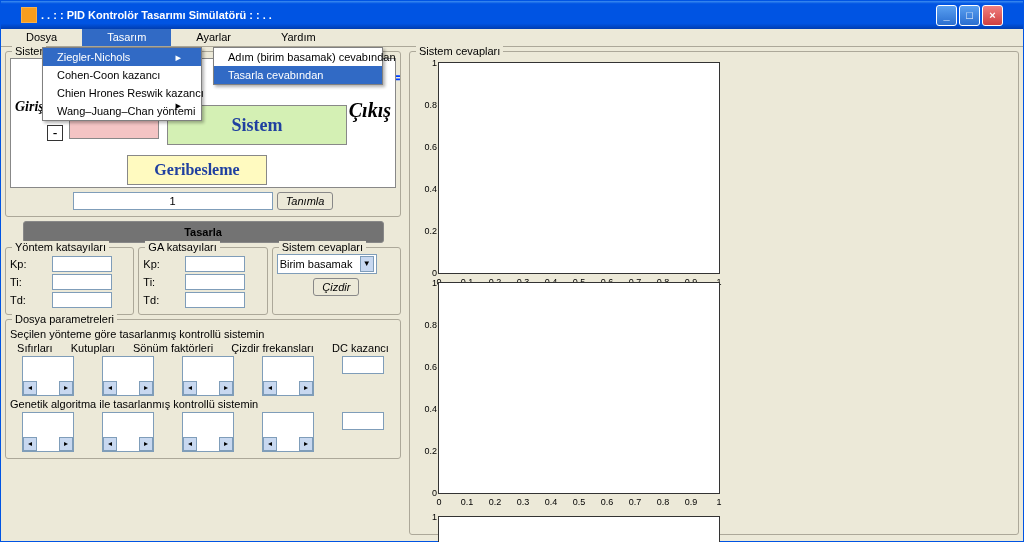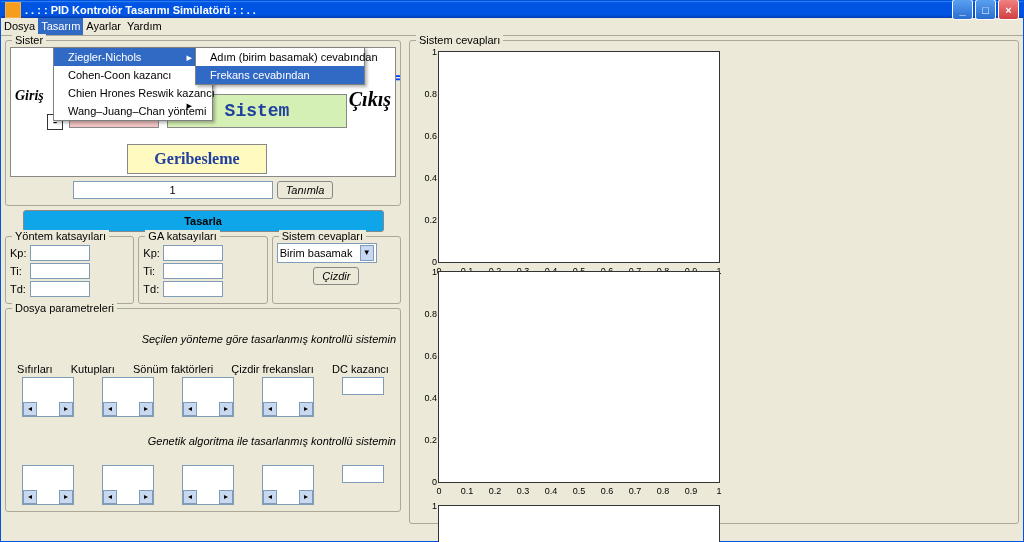--- a/index.html
+++ b/index.html
@@ -1,55 +1,55 @@
 <!DOCTYPE html>
 <html><head>
 <meta charset="utf-8">
 <style>
 * { box-sizing: border-box; margin: 0; padding: 0; font-family: Tahoma, sans-serif; font-size: 11px; }
 body { background: #ece9d8; }
 .window { width: 1024px; height: 542px; background: #ece9d8; border: 1px solid #0054e3; position: relative; }
-.titlebar { height: 17px; background: linear-gradient(to bottom, #3c8cf0 0%, #0054e3 10%, #0054e3 80%, #003db1 100%); display: flex; align-items: center; padding: 0 4px; color: white; }
+.titlebar { height: 28px; background: linear-gradient(to bottom, #3c8cf0 0%, #0054e3 10%, #0054e3 80%, #003db1 100%); display: flex; align-items: center; padding: 0 20px; color: white; }
 .titlebar .icon { width: 16px; height: 16px; background: #f79d1e; margin-right: 4px; border: 1px solid #fff3; }
 .titlebar .title { font-weight: bold; flex: 1; }
 .titlebar .win-btns { display: flex; gap: 2px; }
 .win-btn { width: 21px; height: 21px; border: 1px solid #fff; border-radius: 3px; display: flex; align-items: center; justify-content: center; font-weight: bold; color: white; }
 .win-min, .win-max { background: linear-gradient(to bottom, #5aa0f0, #2a6ed0); }
 .win-close { background: linear-gradient(to bottom, #f08080, #d04040); }
 .menubar { height: 18px; background: #ece9d8; display: flex; border-bottom: 1px solid #aca899; }
-.menubar-item { padding: 2px 3px; }
+.menubar-item { padding: 2px 25px; }
 .menubar-item.active { background: #316ac5; color: white; }
 .dropdown { position: absolute; background: #fff; border: 1px solid #808080; z-index: 100; box-shadow: 2px 2px 3px rgba(0,0,0,0.3); }
 .dropdown-item { padding: 3px 20px 3px 14px; white-space: nowrap; }
 .dropdown-item.highlight { background: #316ac5; color: white; }
 .dropdown-item .arrow { float: right; margin-left: 10px; }
 .content { display: flex; padding: 2px; gap: 4px; }
 .left-panel { width: 400px; padding: 2px; }
 .right-panel { flex: 1; padding: 2px; }
 .fieldset { border: 1px solid #aca899; border-radius: 3px; padding: 6px 4px 4px 4px; margin-bottom: 4px; position: relative; }
 .fieldset .legend { position: absolute; top: -7px; left: 6px; background: #ece9d8; padding: 0 3px; font-size: 11px; }
 .diagram { height: 130px; background: #fff; border: 1px solid #888; position: relative; margin-bottom: 4px; }
 .diag-giris { position: absolute; left: 4px; top: 40px; font-size: 14px; font-weight: bold; font-family: 'Times New Roman', serif; font-style: italic; }
 .diag-cikis { position: absolute; right: 4px; top: 40px; font-size: 20px; font-weight: bold; font-family: 'Times New Roman', serif; font-style: italic; }
 .diag-sum { position: absolute; left: 36px; top: 66px; width: 16px; height: 16px; border: 1px solid #333; background: #fff; text-align: center; line-height: 14px; font-size: 14px; }
 .diag-block1 { position: absolute; left: 58px; top: 52px; width: 90px; height: 28px; background: #f4c4c4; border: 1px solid #888; }
-.diag-sistem { position: absolute; left: 156px; top: 46px; width: 180px; height: 34px; background: #d4f0b4; border: 1px solid #888; display: flex; align-items: center; justify-content: center; font-size: 18px; color: #2040a0; font-family: Liberation Mono, monospace; font-weight: bold; }
+.diag-sistem { position: absolute; left: 156px; top: 46px; width: 180px; height: 40px; background: #d4f0b4; border: 1px solid #888; display: flex; align-items: center; justify-content: center; font-size: 18px; color: #2040a0; font-family: Liberation Serif, serif; font-weight: bold; }
 .diag-geri { position: absolute; left: 116px; top: 96px; width: 140px; height: 30px; background: #fffac0; border: 1px solid #888; display: flex; align-items: center; justify-content: center; font-size: 16px; color: #2040a0; font-family: 'Times New Roman', serif; font-weight: bold; }
 .tf-row { display: flex; align-items: center; justify-content: center; gap: 4px; margin-bottom: 4px; }
 .tf-input { width: 200px; height: 18px; border: 1px solid #7f9db9; background: #fff; text-align: center; padding: 1px; }
 .btn { border: 1px solid #888; background: #ece9d8; padding: 2px 8px; border-radius: 3px; cursor: pointer; font-style: italic; }
-.tasarla-btn { width: 361px; height: 22px; display: block; margin: 4px auto; text-align: center; font-weight: bold; border: 1px solid #888; background: #0ea5e9; border-radius: 3px; }
+.tasarla-btn { width: 361px; height: 22px; display: block; margin: 4px auto; text-align: center; font-weight: bold; border: 1px solid #888; background: #737373; border-radius: 3px; }
 .coef-row { display: flex; gap: 4px; }
 .coef-col { flex: 1; }
 .coef-field { display: flex; align-items: center; margin: 2px 0; }
-.coef-field label { width: 20px; }
+.coef-field label { width: 42px; }
 .coef-field input { width: 60px; height: 16px; border: 1px solid #7f9db9; background: #fff; }
 .select { width: 100px; height: 20px; border: 1px solid #7f9db9; background: #fff; padding: 1px 2px; display: flex; justify-content: space-between; align-items: center; }
 .select .sel-arrow { width: 14px; height: 16px; background: #c8d8f0; border: 1px solid #7f9db9; text-align: center; font-size: 8px; line-height: 14px; }
-.param-subtitle { text-align: right; font-style: italic; margin: 18px 0; }
+.param-subtitle { text-align: left; margin: 2px 0; }
 .param-row { display: flex; gap: 4px; justify-content: space-around; margin-bottom: 2px; }
 .param-col { text-align: center; }
 .param-box { width: 52px; height: 40px; border: 1px solid #7f9db9; background: #fff; display: flex; align-items: flex-end; }
 .scrollbtn { width: 14px; height: 14px; background: #c8d8f0; border: 1px solid #7f9db9; font-size: 8px; text-align: center; line-height: 12px; }
 .param-box .sc-left { margin-right: auto; }
 .dc-input { width: 42px; height: 18px; border: 1px solid #7f9db9; background: #fff; }
 .plots { display: flex; flex-wrap: wrap; gap: 8px; padding: 4px; height: 470px; }
 .plot { width: 282px; height: 212px; background: #fff; border: 1px solid #333; position: relative; }
 .plot .y-tick { position: absolute; left: -22px; font-size: 9px; text-align: right; width: 20px; }
 .plot .x-tick { position: absolute; bottom: -14px; font-size: 9px; text-align: center; width: 20px; margin-left: -10px; }
@@ -70,34 +70,34 @@
     </div>
   </div>
 
   <div class="menubar">
     <div class="menubar-item">Dosya</div>
     <div class="menubar-item active">Tasarım</div>
     <div class="menubar-item">Ayarlar</div>
     <div class="menubar-item">Yardım</div>
   </div>
 
-  <div class="dropdown" style="left:41px; top:46px; width:160px;margin-left:11px;">
+  <div class="dropdown" style="left:41px; top:46px; width:160px;">
     <div class="dropdown-item highlight">
       <span>Ziegler-Nichols</span><span class="arrow">▸</span>
     </div>
     <div class="dropdown-item">Cohen-Coon kazancı</div>
     <div class="dropdown-item">
       <span>Chien Hrones Reswik kazancı</span><span class="arrow">▸</span>
     </div>
     <div class="dropdown-item">Wang–Juang–Chan yöntemi</div>
   </div>
 
-  <div class="dropdown" style="left:194px; top:46px; width:170px;">
+  <div class="dropdown" style="left:212px; top:46px; width:170px;">
     <div class="dropdown-item">Adım (birim basamak) cevabından</div>
-    <div class="dropdown-item highlight">Frekans cevabından</div>
+    <div class="dropdown-item highlight">Tasarla cevabından</div>
   </div>
 
   <div class="annotation-arrow">⇐</div>
   <div class="annotation-text">Tasarım yönteminin seçilmesi</div>
 
   <div class="content">
     <div class="left-panel">
       <div class="fieldset" style="height:166px;">
         <div class="legend">Sister</div>
         <div class="diagram">

